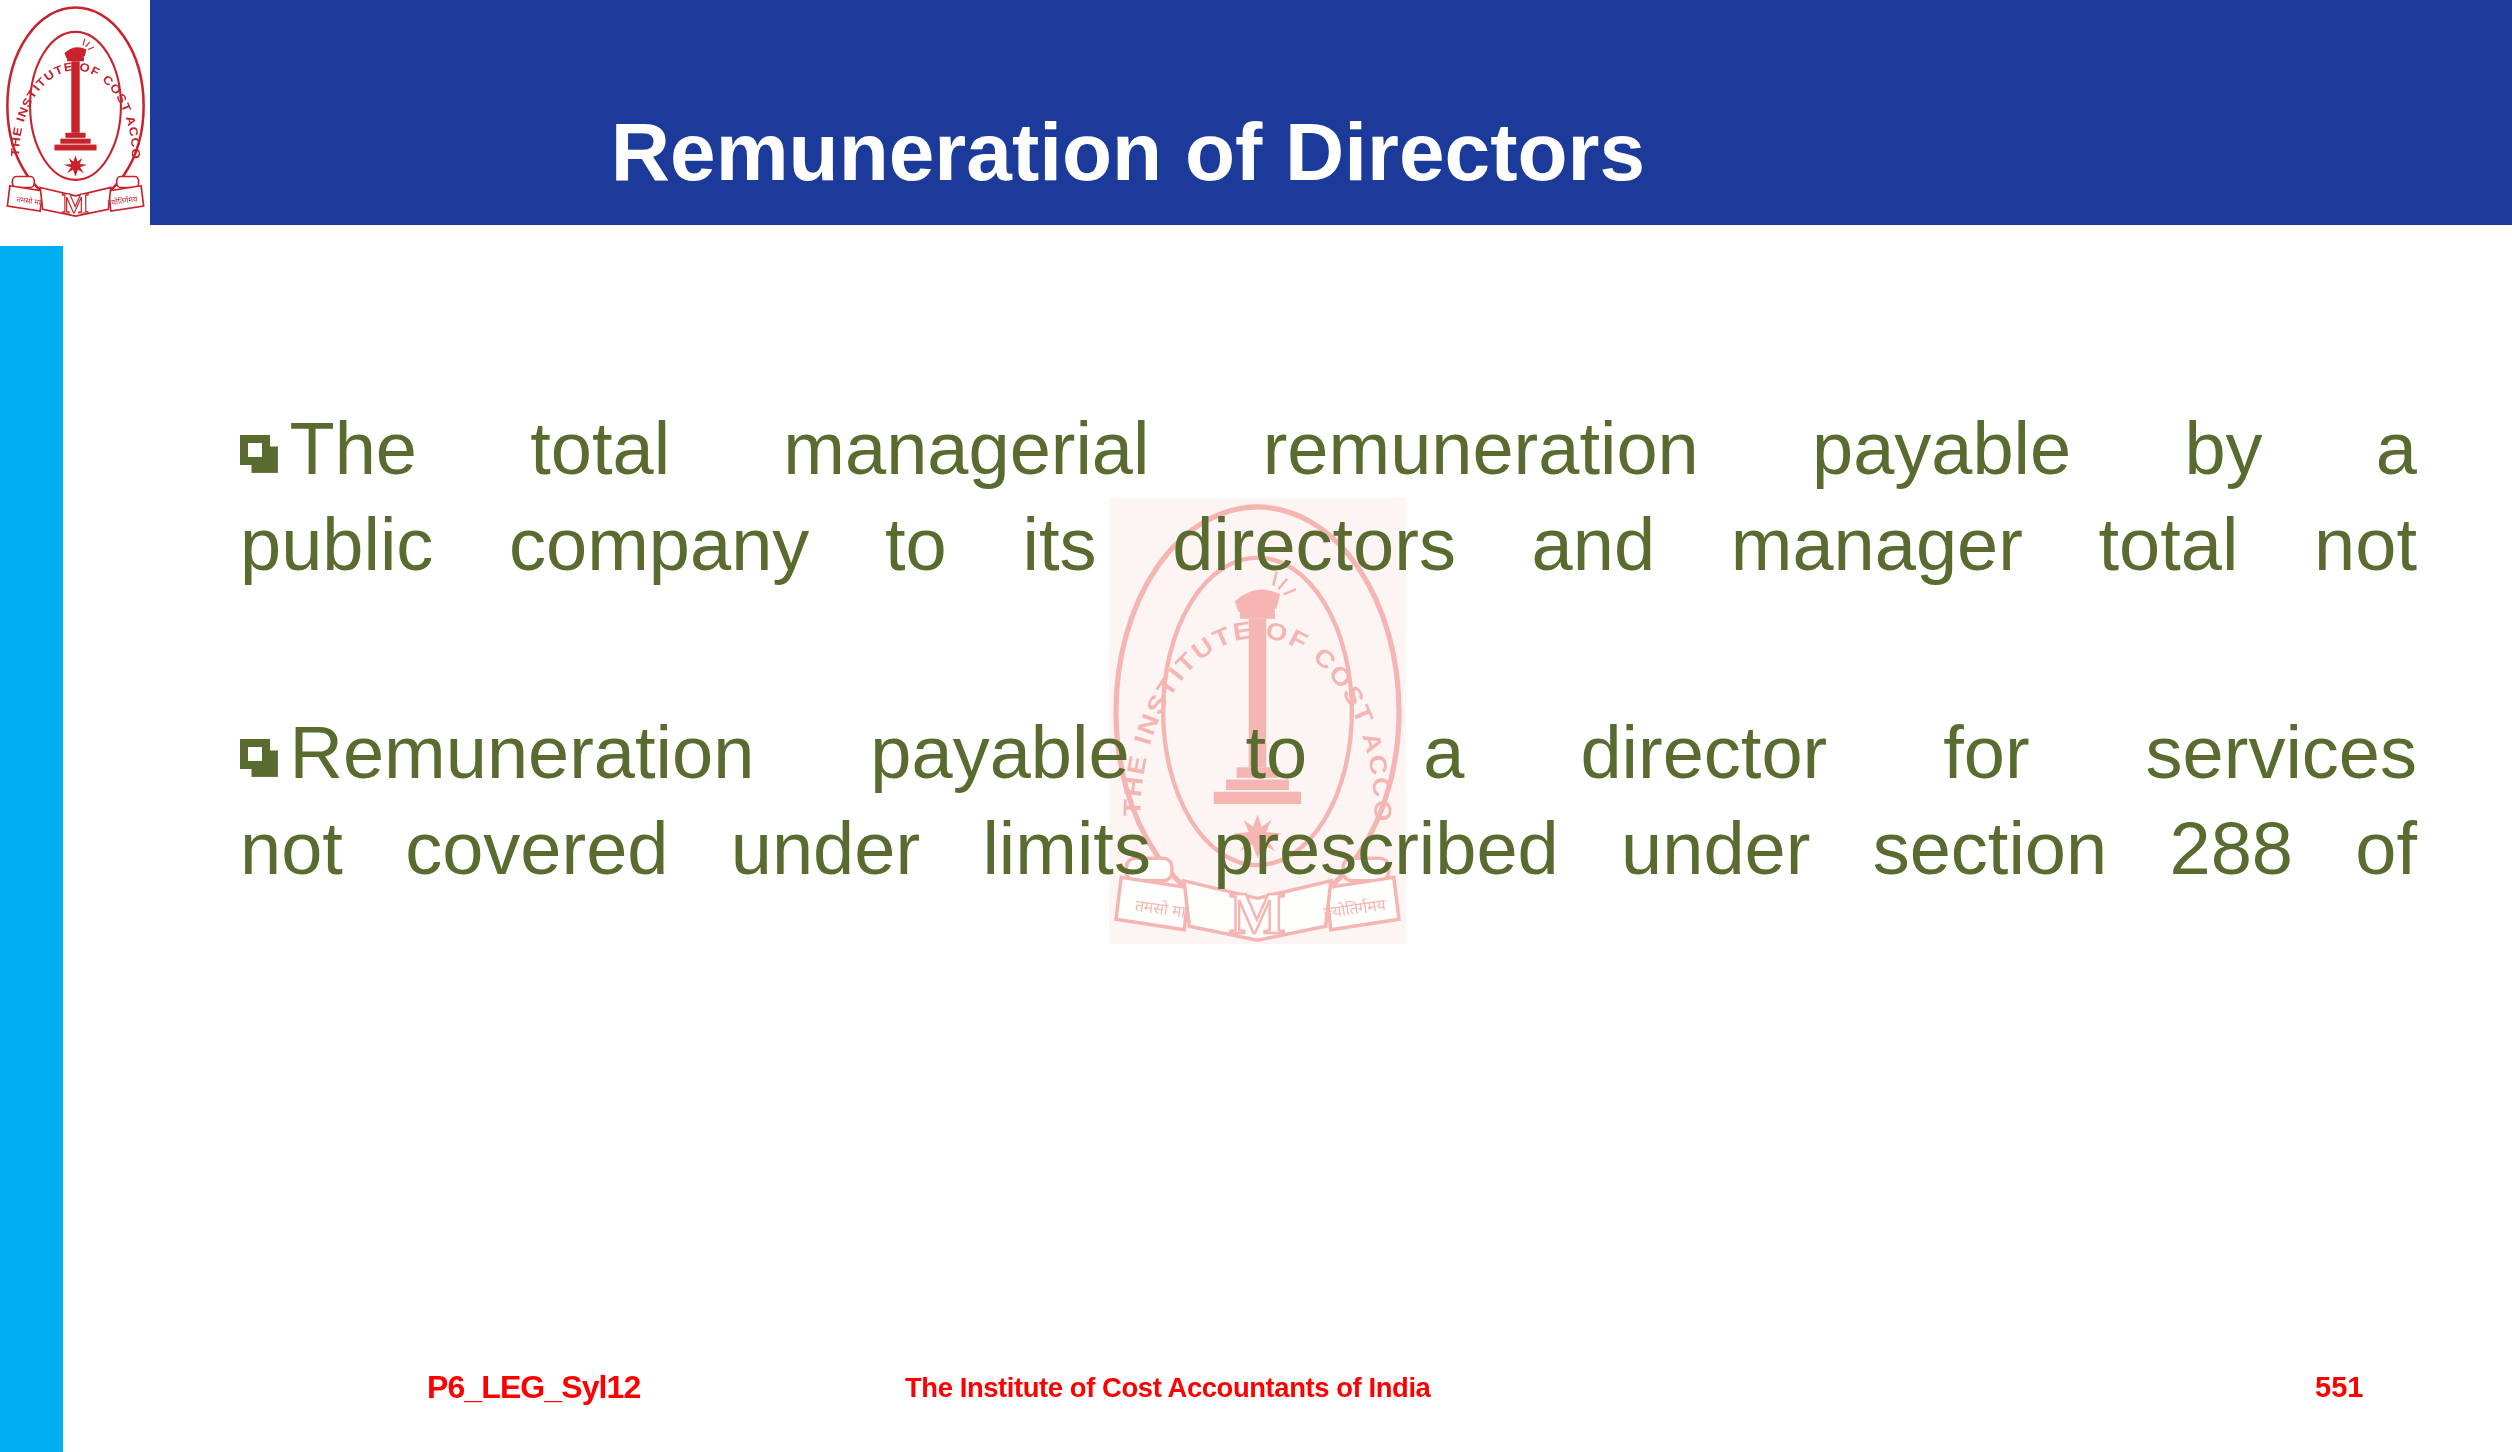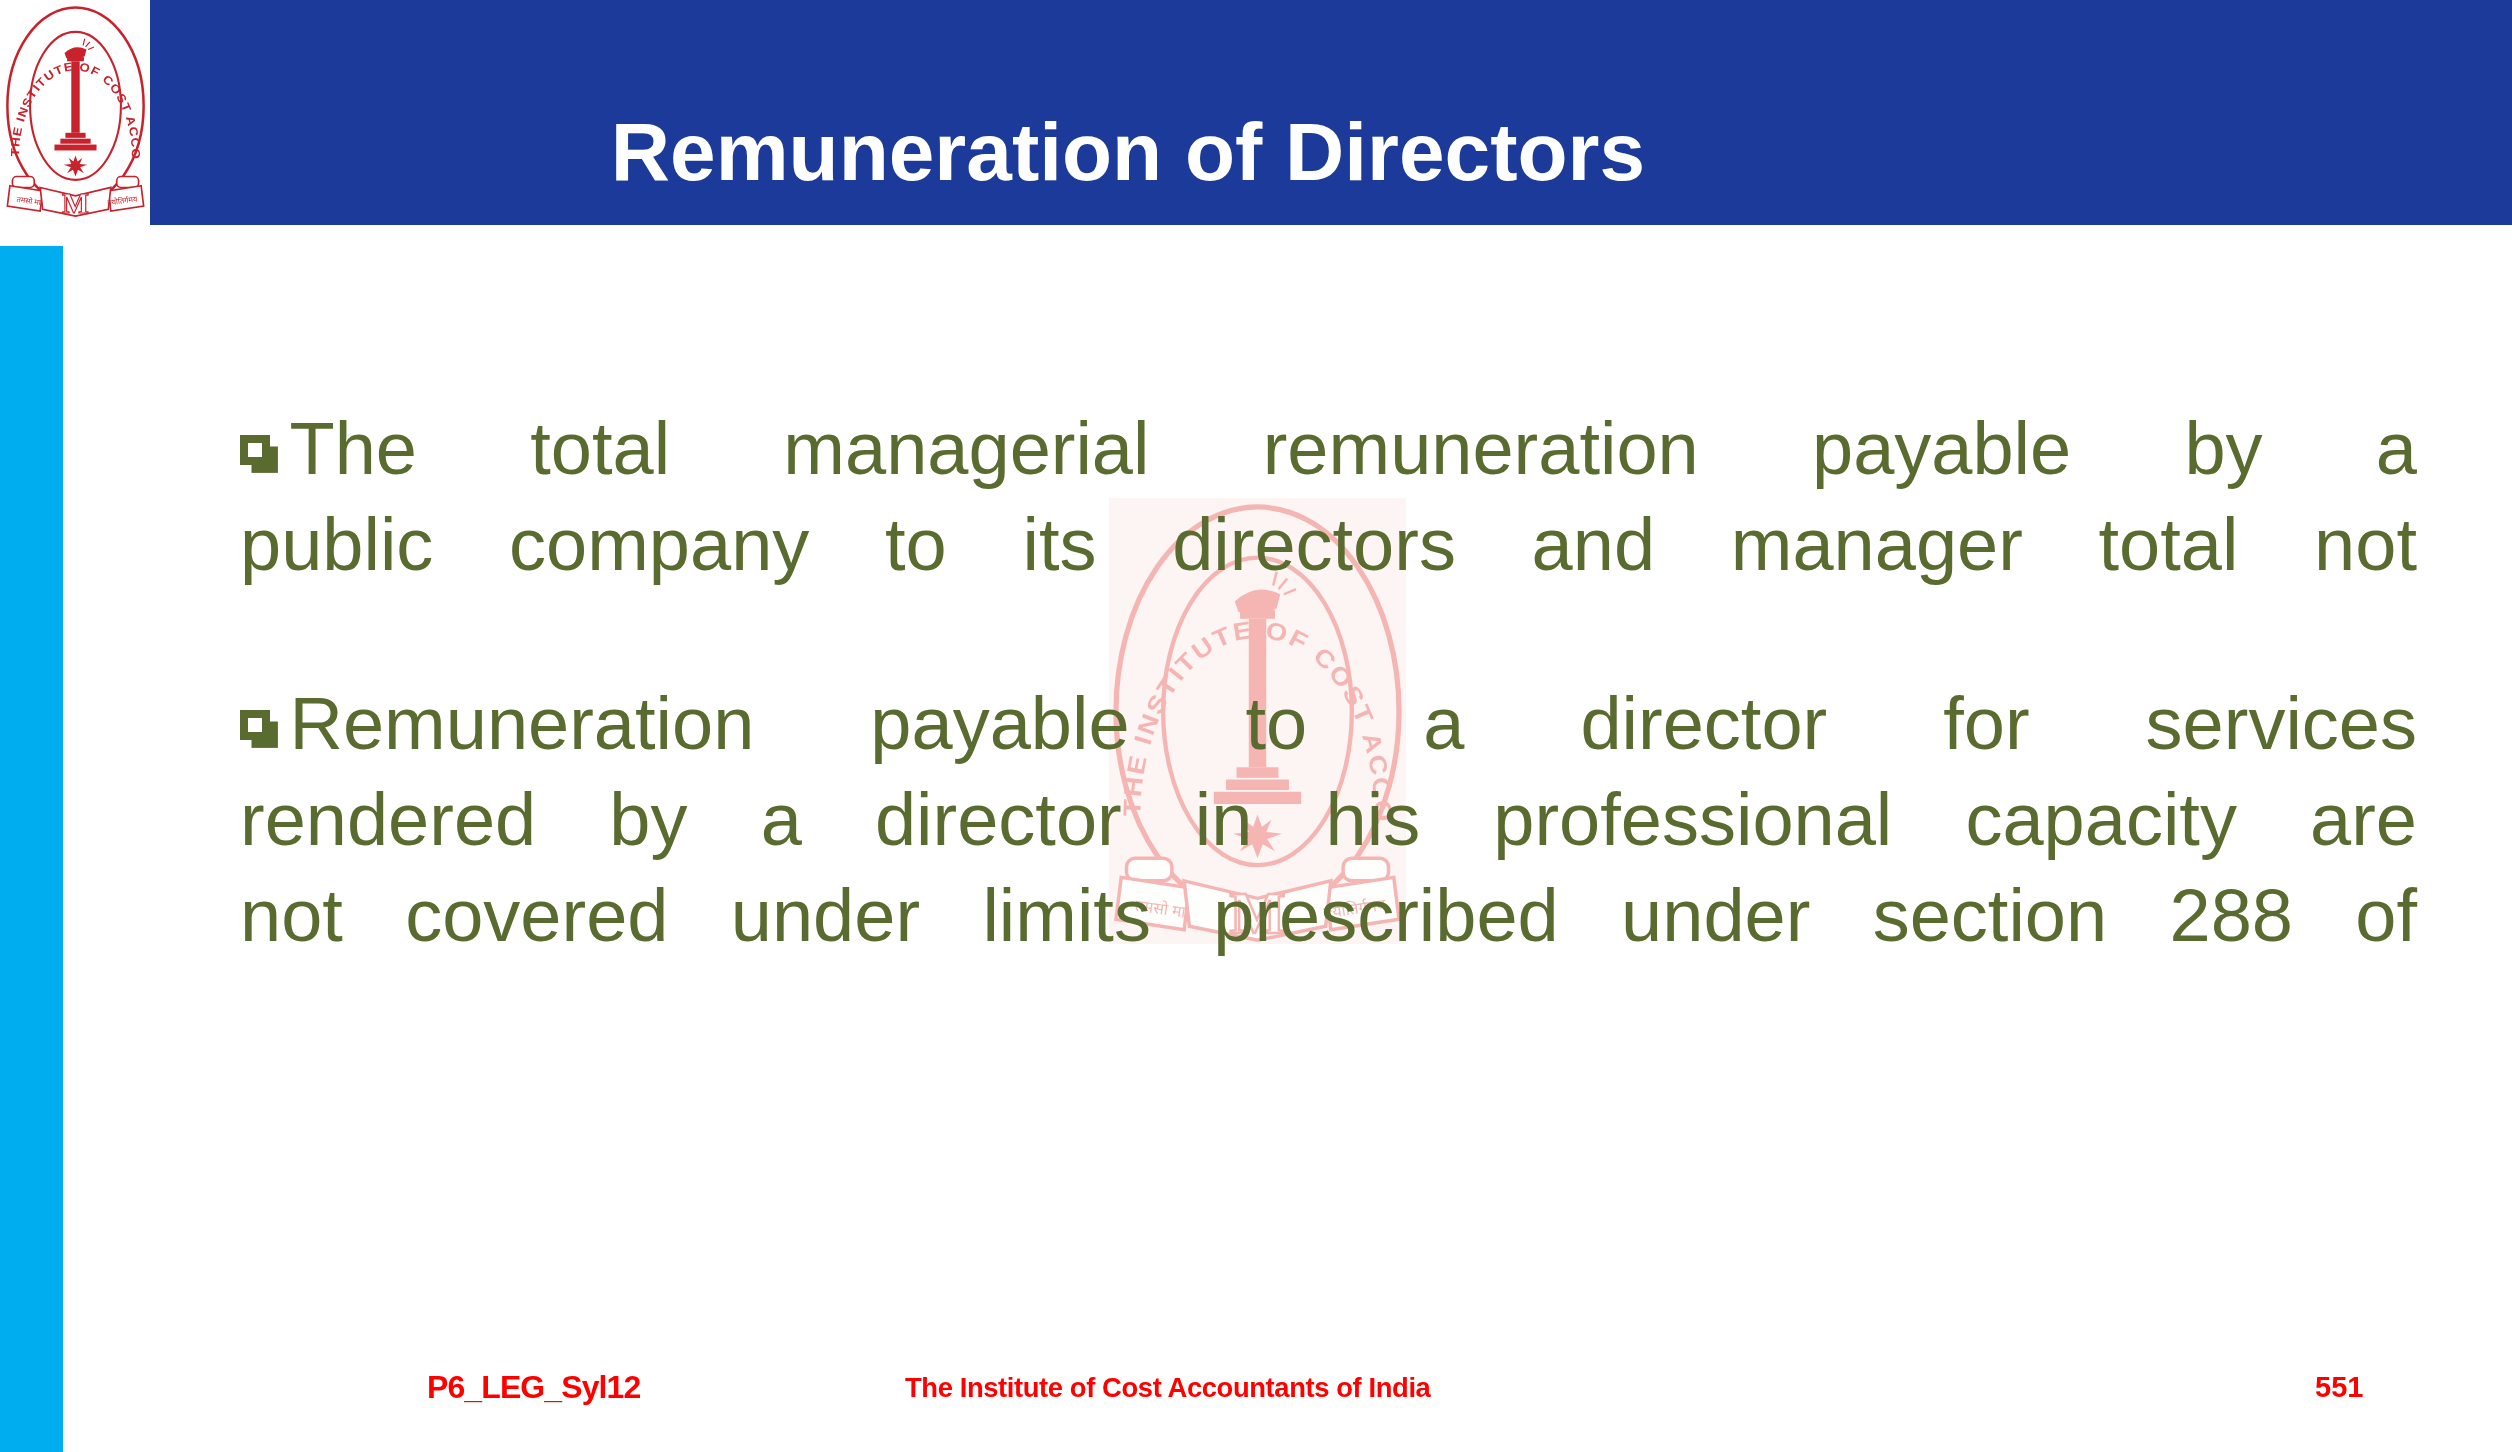--- a/index.html
+++ b/index.html
@@ -45,21 +45,21 @@
     position:absolute;left:1109px;top:498px;width:297px;height:446px;
     z-index:1;background:rgba(250,236,234,0.55);
   }
   .watermark svg{width:297px;height:446px;color:var(--watermark-pink);opacity:0.9;}
   
   .body-text{
     position:absolute;left:240px;top:401px;width:2177px;z-index:2;
     color:var(--body-green);font-weight:normal;
     font-size:74px;line-height:96px;
   }
-  .para + .para{margin-top:83px;}
+  .para + .para{margin-top:112px;}
   .line.justify{text-align:justify;text-align-last:justify;}
   .cb{
     display:inline-block;width:30px;height:30px;
     border:8px solid var(--body-green);
     background:#ffffff;
     box-shadow:9.7px 9.7px 0 -1.8px var(--body-green);
     vertical-align:8.8px;
     margin-right:19.5px;
   }
   
@@ -124,21 +124,20 @@
     </svg>
 </div>
 
 <div class="body-text">
     <div class="para">
       <div class="line justify"><span class="cb"></span><span>The total managerial remuneration payable by a</span></div>
       <div class="line justify"><span>public company to its directors and manager total not</span></div>
     </div>
     <div class="para">
       <div class="line justify"><span class="cb"></span><span>Remuneration payable to a director for services</span></div>
-      <div class="line justify"><span>rendered by a director in his professional capacity are</span></div>
       <div class="line justify"><span>not covered under limits prescribed under section 288 of</span></div>
     </div>
   </div>
 
 <div class="footer-item footer-left">P6_LEG_Syl12</div>
 <div class="footer-item footer-center">The Institute of Cost Accountants of India</div>
 <div class="footer-item footer-right">551</div>
 
 
 </body></html>

